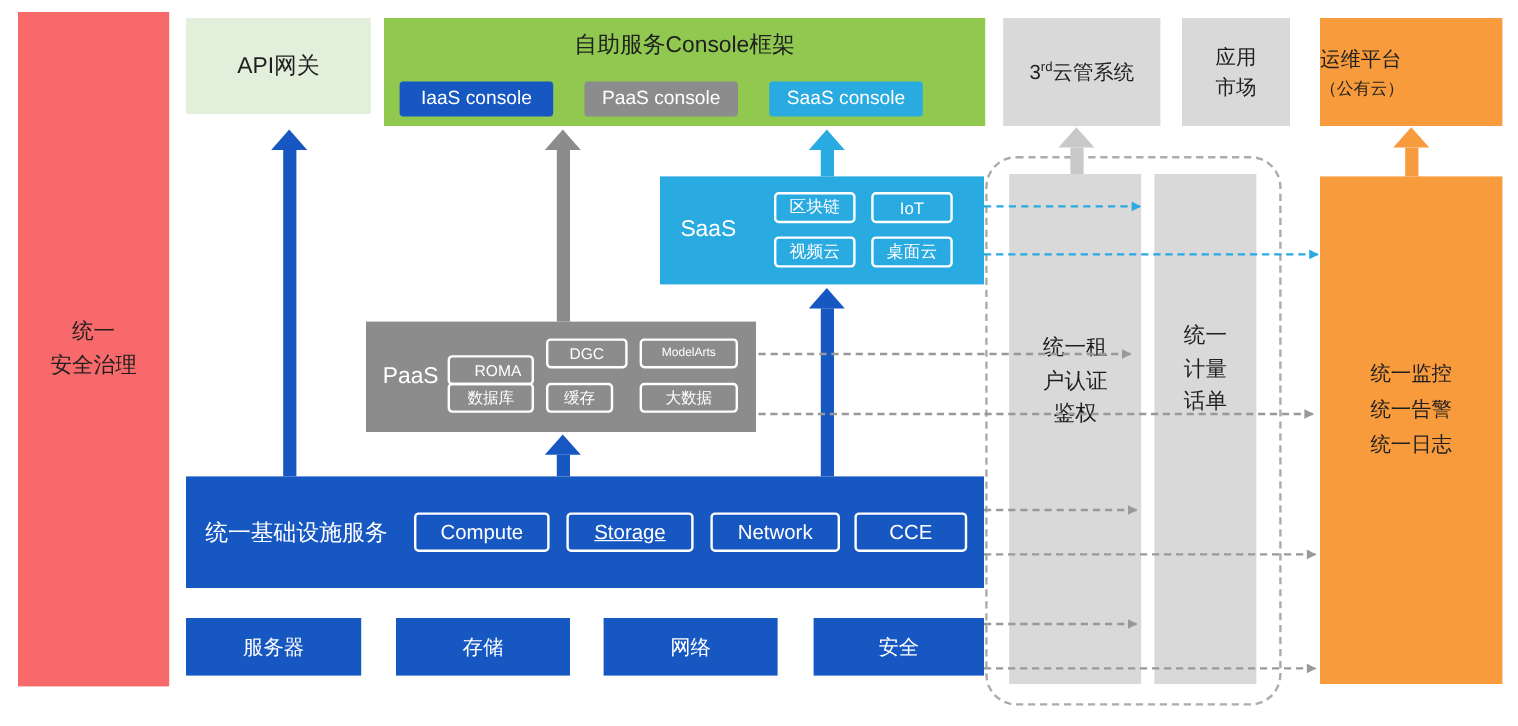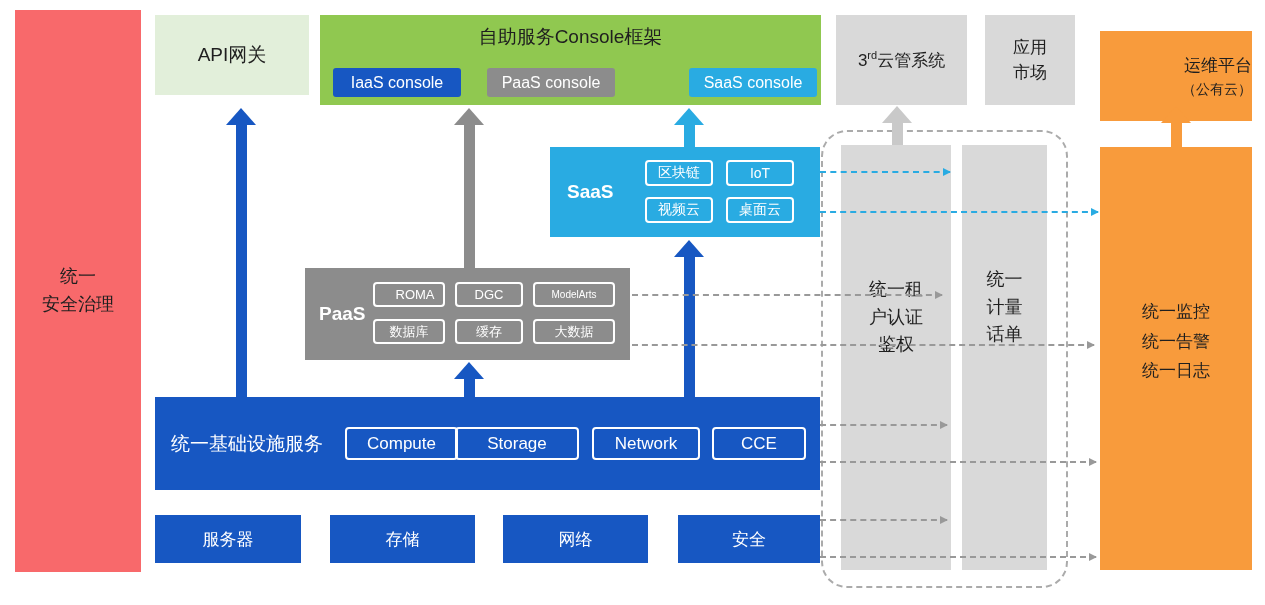--- a/index.html
+++ b/index.html
@@ -9,21 +9,21 @@
   .box{position:absolute;z-index:1;}
   .center{display:flex;align-items:center;justify-content:center;text-align:center;}
   .pre{white-space:pre-line;}
   .dark{color:var(--text-dark);}
   .white{color:#ffffff;}
   .cf-btn{position:absolute;top:53px;height:29px;width:128px;color:#ffffff;font-size:16px;
           display:flex;align-items:center;justify-content:center;border-radius:3px;}
   .outline-btn{position:absolute;border:2px solid #ffffff;border-radius:4px;color:#ffffff;
                display:flex;align-items:center;justify-content:center;text-align:center;}
   .side-label{position:absolute;top:0;bottom:0;display:flex;align-items:center;color:#ffffff;
-              font-size:19px;font-weight:bold;}
+              font-size:19px;font-weight:normal;}
   .arrow-up{position:absolute;width:30px;display:flex;flex-direction:column;align-items:center;z-index:3;}
   .ah{width:0;height:0;border-left:15px solid transparent;border-right:15px solid transparent;
       border-bottom:17px solid var(--ac);}
   .as{width:11px;flex:1;background:var(--ac);}
   .dash{position:absolute;z-index:6;height:0;border-top:2px dashed var(--dc);}
   .dash .tip{position:absolute;right:-1px;top:-5px;width:0;height:0;
              border-top:4px solid transparent;border-bottom:4px solid transparent;
              border-left:8px solid var(--dc);}
   .boundary{position:absolute;z-index:0;border:2px dashed #ababab;border-radius:26px;background:transparent;}
 </style>
@@ -34,59 +34,59 @@
 
   <div class="box center pre dark" style="left:15px;top:10px;width:126px;height:562px;background:var(--red);font-size:18px;line-height:1.55;">统一
 安全治理</div>
 
   <div class="box center dark" style="left:155px;top:15px;width:154px;height:80px;background:var(--light-green);font-size:19px;">API网关</div>
 
   <div class="box" style="left:320px;top:15px;width:501px;height:90px;background:var(--green);">
     <div class="dark" style="position:absolute;top:9px;left:0;right:0;text-align:center;font-size:19px;">自助服务Console框架</div>
     <div class="cf-btn" style="left:167px;background:var(--gray);">PaaS console</div>
     <div class="cf-btn" style="left:13px;background:var(--blue);">IaaS console</div>
-    <div class="cf-btn" style="left:321px;background:var(--cyan);margin-left:48px;">SaaS console</div>
+    <div class="cf-btn" style="left:321px;background:var(--cyan);">SaaS console</div>
   </div>
 
   <div class="box center dark" style="left:836px;top:15px;width:131px;height:90px;background:var(--light-gray);font-size:17px;">
     <span>
       <span>3</span><sup style="font-size:11px;">rd</sup><span>云管系统</span>
     </span>
   </div>
 
   <div class="box center pre dark" style="left:985px;top:15px;width:90px;height:90px;background:var(--light-gray);font-size:17px;line-height:1.5;">应用
 市场</div>
 
-  <div class="box dark" style="left:1100px;top:15px;width:152px;height:90px;background:var(--orange);display:flex;flex-direction:column;align-items:flex-end;justify-content:center;margin-top:16px;">
+  <div class="box dark" style="left:1100px;top:15px;width:152px;height:90px;background:var(--orange);display:flex;flex-direction:column;align-items:flex-start;justify-content:center;">
     <div style="font-size:17px;">运维平台</div>
     <div style="font-size:14px;margin-top:4px;">（公有云）</div>
   </div>
 
   <div class="box" style="left:550px;top:147px;width:270px;height:90px;background:var(--cyan);">
     <div class="side-label" style="left:17px;">SaaS</div>
     <div class="outline-btn" style="left:95px;top:13px;width:68px;height:26px;font-size:14px;">区块链</div>
     <div class="outline-btn" style="left:176px;top:13px;width:68px;height:26px;font-size:14px;">IoT</div>
     <div class="outline-btn" style="left:95px;top:50px;width:68px;height:26px;font-size:14px;">视频云</div>
     <div class="outline-btn" style="left:176px;top:50px;width:68px;height:26px;font-size:14px;">桌面云</div>
   </div>
 
   <div class="box" style="left:305px;top:268px;width:325px;height:92px;background:var(--gray);">
     <div class="side-label" style="left:14px;">PaaS</div>
-    <div class="outline-btn" style="left:68px;top:14px;width:72px;height:25px;font-size:13px;padding-left:12px;">ROMA</div>
+    <div class="outline-btn" style="left:68px;top:28px;width:72px;height:25px;font-size:13px;padding-left:12px;">ROMA</div>
     <div class="outline-btn" style="left:150px;top:14px;width:68px;height:25px;font-size:13px;">DGC</div>
     <div class="outline-btn" style="left:228px;top:14px;width:82px;height:25px;font-size:10px;">ModelArts</div>
     <div class="outline-btn" style="left:68px;top:51px;width:72px;height:25px;font-size:13px;">数据库</div>
-    <div class="outline-btn" style="left:150px;top:51px;width:68px;height:25px;font-size:13px;text-align:right;">缓存</div>
+    <div class="outline-btn" style="left:150px;top:51px;width:56px;height:25px;font-size:13px;text-align:right;">缓存</div>
     <div class="outline-btn" style="left:228px;top:51px;width:82px;height:25px;font-size:13px;">大数据</div>
   </div>
 
   <div class="box" style="left:155px;top:397px;width:665px;height:93px;background:var(--blue);">
     <div class="side-label" style="left:16px;font-weight:normal;">统一基础设施服务</div>
     <div class="outline-btn" style="left:190px;top:30px;width:113px;height:33px;font-size:17px;">Compute</div>
-    <div class="outline-btn" style="left:300px;top:30px;width:124px;height:33px;font-size:17px;">Storage</div>
+    <div class="outline-btn" style="left:317px;top:30px;width:106px;height:33px;font-size:17px;text-decoration:underline;">Storage</div>
     <div class="outline-btn" style="left:437px;top:30px;width:108px;height:33px;font-size:17px;">Network</div>
     <div class="outline-btn" style="left:557px;top:30px;width:94px;height:33px;font-size:17px;">CCE</div>
   </div>
 
   <div class="box center white" style="left:155px;top:515px;width:146px;height:48px;background:var(--blue);font-size:17px;">服务器</div>
   <div class="box center white" style="left:503px;top:515px;width:145px;height:48px;background:var(--blue);font-size:17px;">网络</div>
   <div class="box center white" style="left:330px;top:515px;width:145px;height:48px;background:var(--blue);font-size:17px;">存储</div>
   <div class="box center white" style="left:678px;top:515px;width:142px;height:48px;background:var(--blue);font-size:17px;">安全</div>
 
   <div class="boundary" style="left:821px;top:130px;width:247px;height:458px;"></div>

